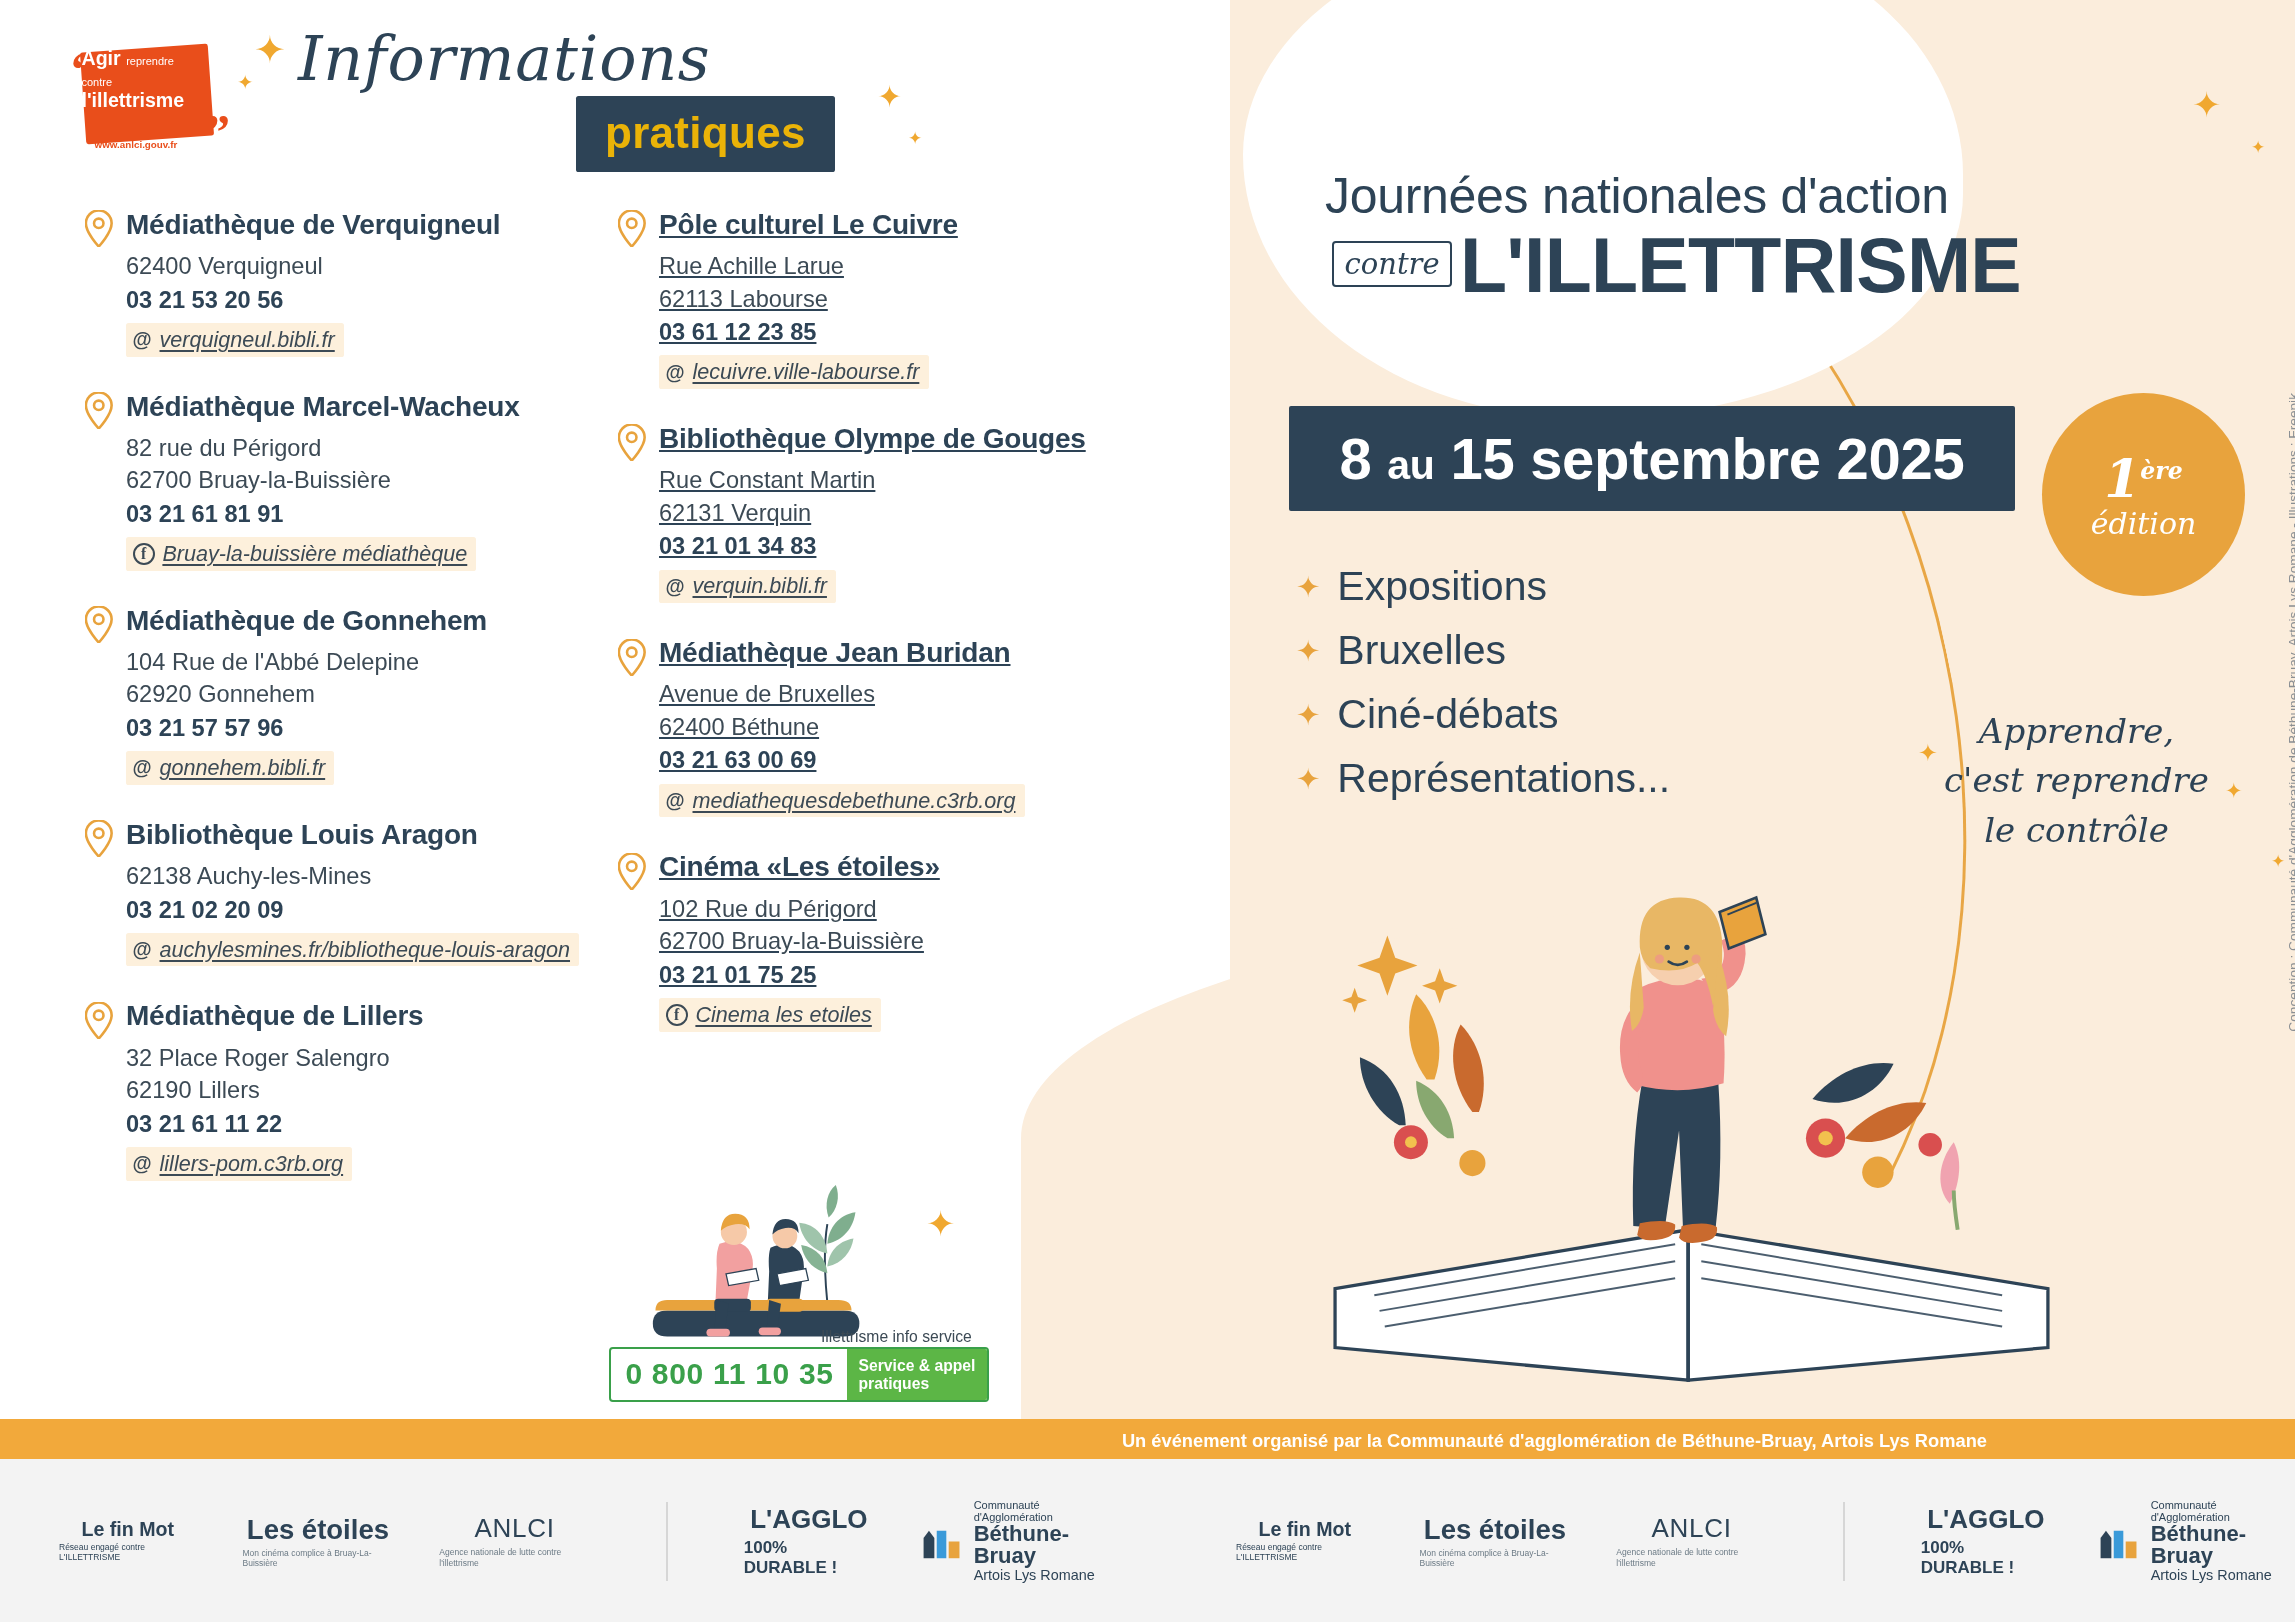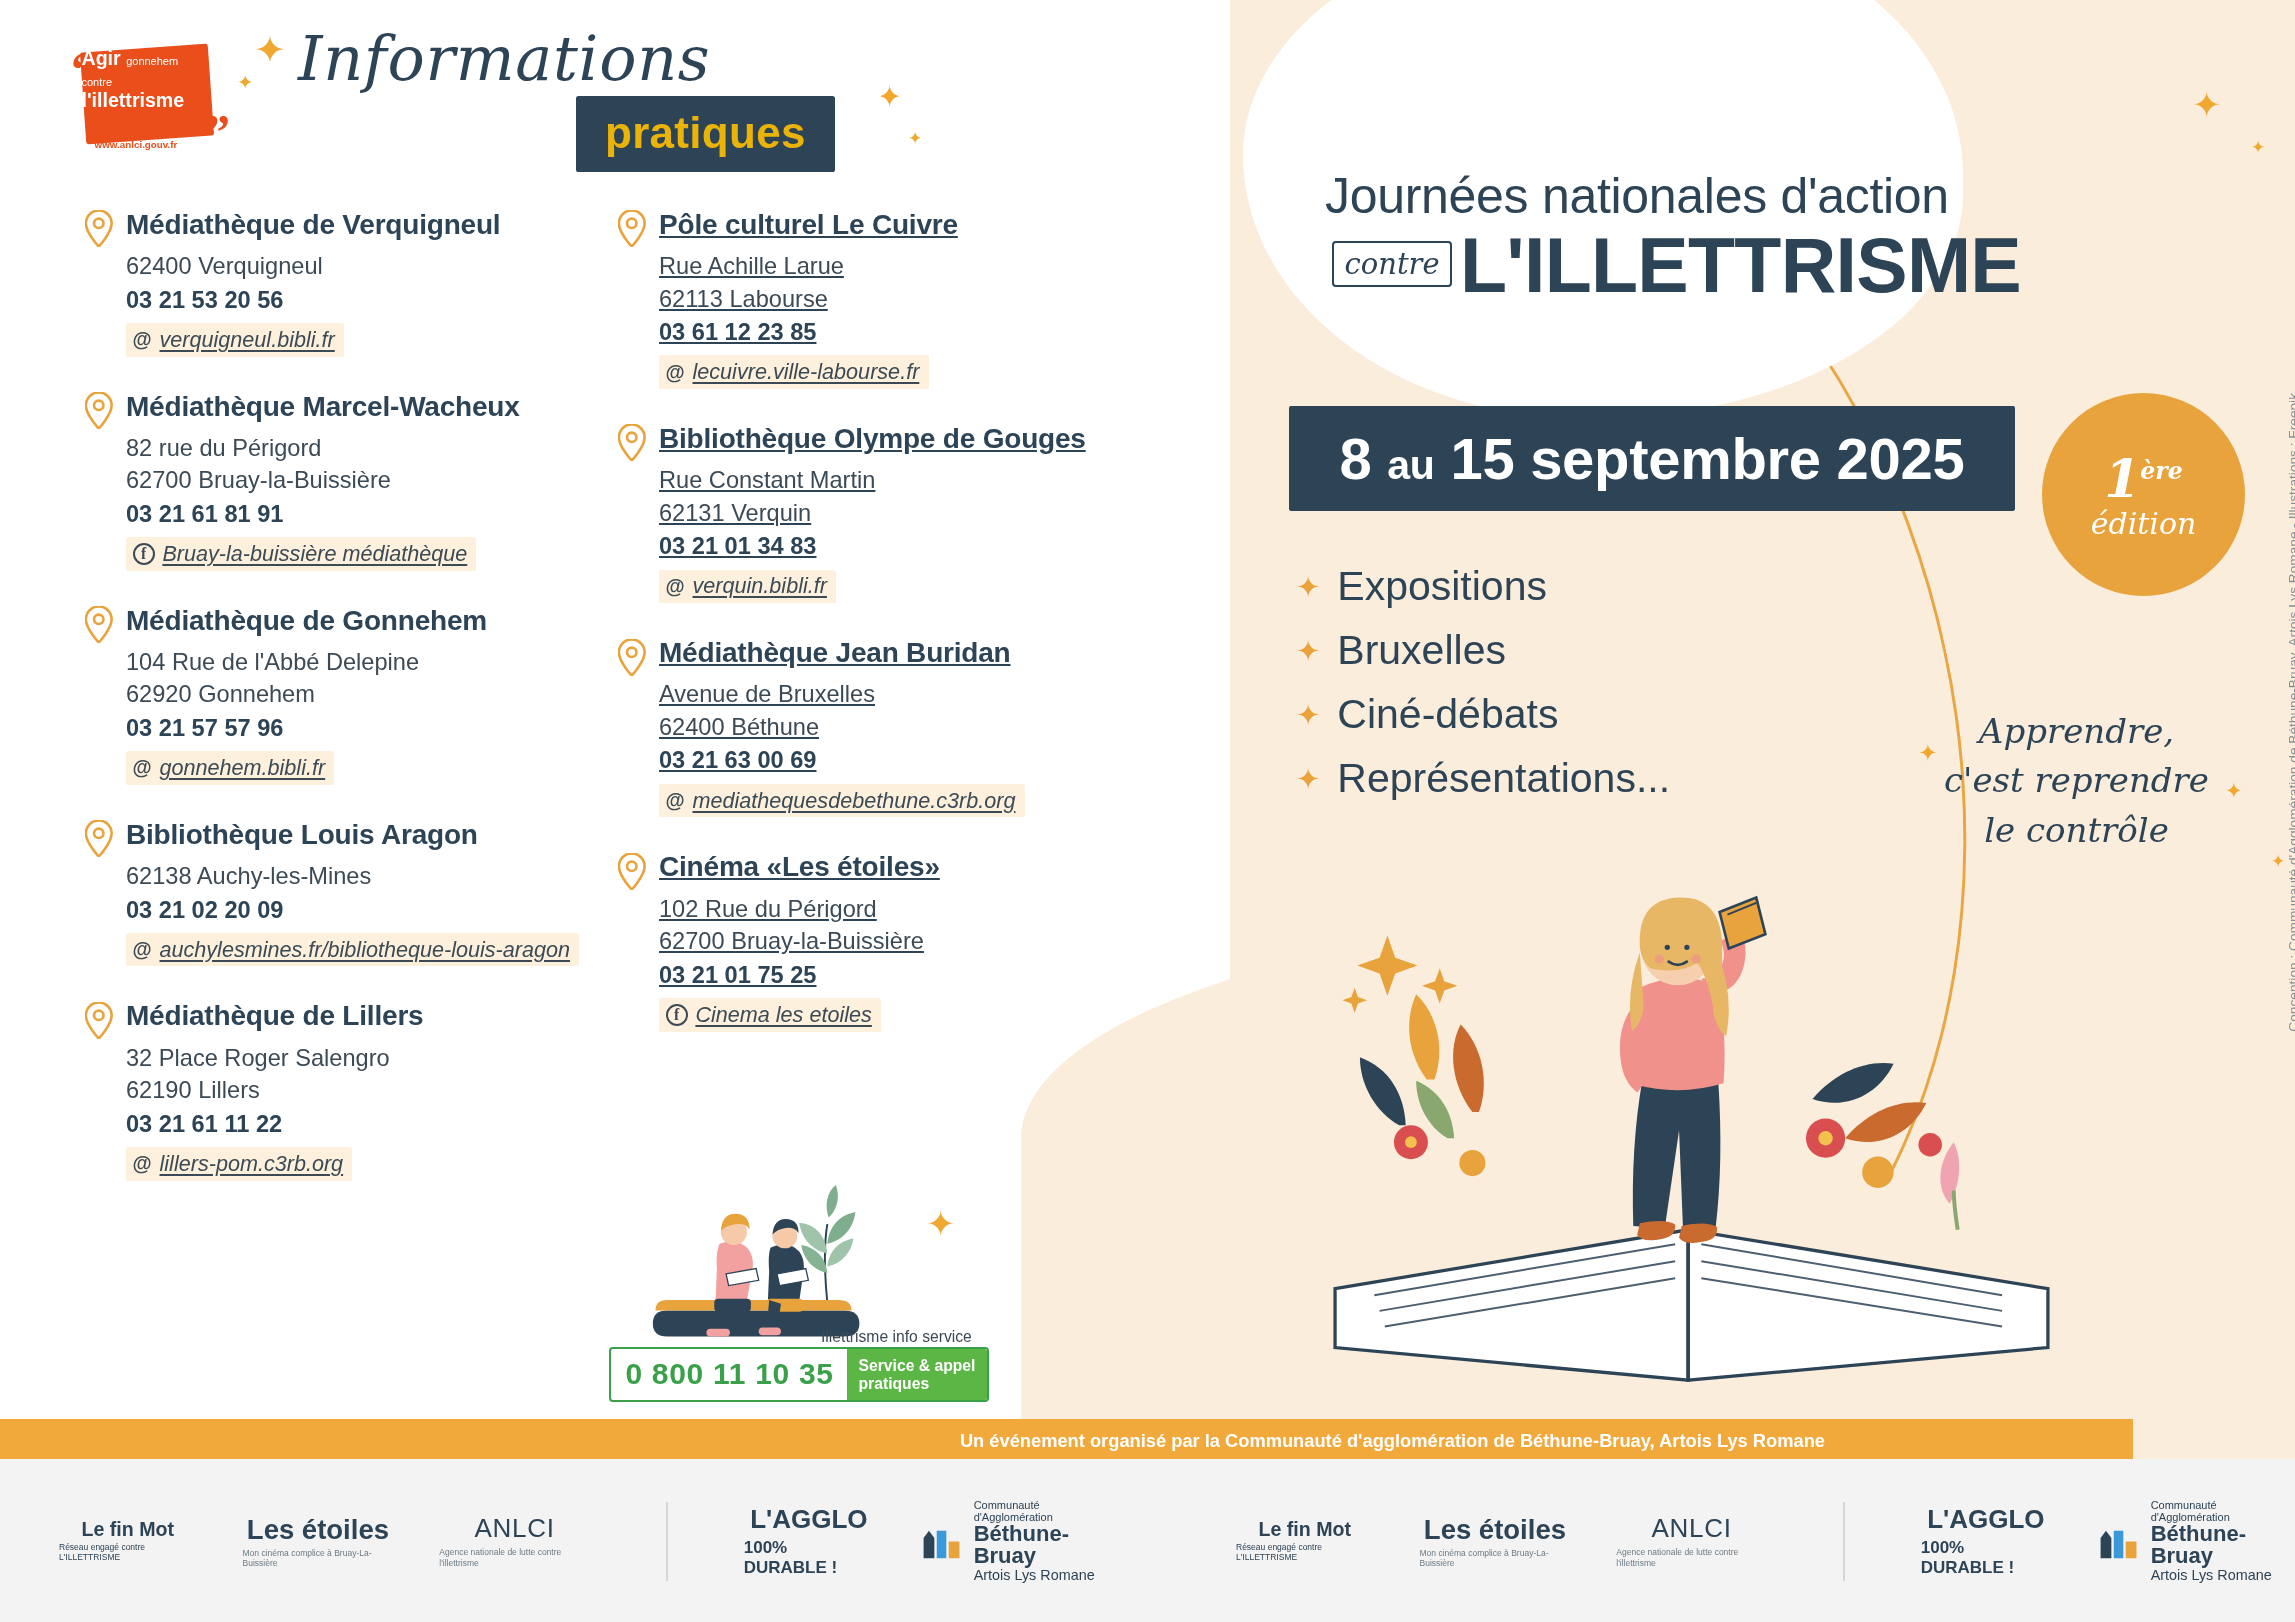--- a/index.html
+++ b/index.html
@@ -253,21 +253,21 @@
     font-style: italic;
     font-size: 34px;
     color: #2d4356;
     line-height: 1.45;
     text-align: center;
   }
 
   
   .orange-bar {
     position: absolute; left: 0; top: 1419px;
-    width: 2133px; height: 41px;
+    width: 2295px; height: 41px;
     background: #f2a93b;
     z-index: 8;
     padding-left: 23px;
   }
   .orange-bar .t {
     position: absolute; right: 308px; top: 10.5px;
     color: #ffffff; font-size: 18.3px; font-weight: bold;
   }
   .footer {
     position: absolute; left: 0; top: 1459px;
@@ -318,21 +318,21 @@
 <div class="bg-white-blob"></div>
 
 <div class="left-panel">
 
   <div class="logo-anlci">
     <div class="quote-l">“</div>
     <div class="quote-r">”</div>
     <div class="badge"></div>
     <div class="badge-txt">
       <span>Agir</span>
-      <span class="small">gonnehem</span><br>
+      <span class="small">reprendre</span><br>
       <span class="small">contre</span><br>
       <span>l'illettrisme</span>
     </div>
     <div class="url">www.anlci.gouv.fr</div>
   </div>
 
   <div class="title-script">Informations</div>
   <div class="title-chip">pratiques</div>
 
   <div class="spark" style="left:254px;top:27.5px;font-size:38px;">✦</div>

